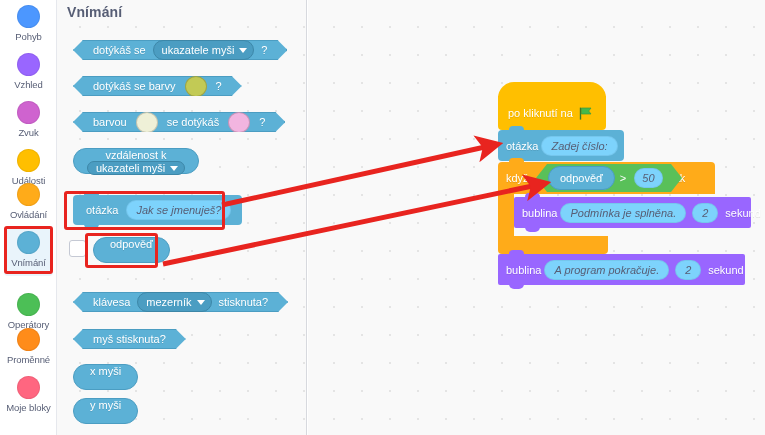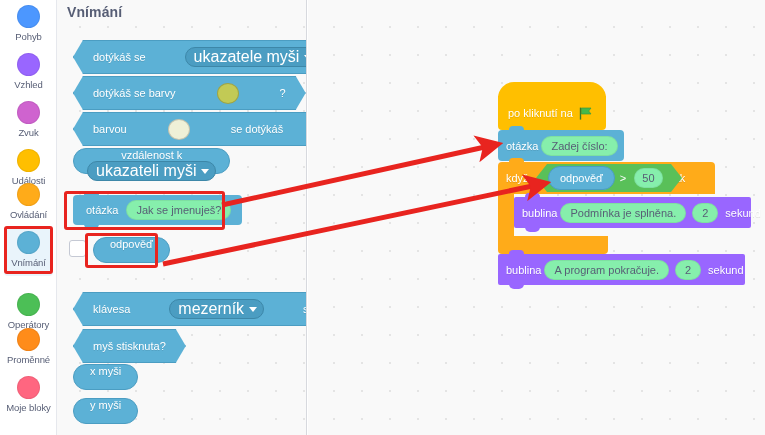--- a/index.html
+++ b/index.html
@@ -97,24 +97,23 @@
     font-size: 11px;
     white-space: nowrap;
     user-select: none;
   }
   .blk .txt { padding: 0 5px; text-shadow: 0 1px 0 rgba(0,0,0,0.10); }
 
   
   .hexblk {
     background: #5cb1d6;
     border: 1px solid #4b9dc2;
-    height: 34px;
+    height: 20px;
     padding: 0 14px;
     clip-path: polygon(10px 0, calc(100% - 10px) 0, 100% 50%, calc(100% - 10px) 100%, 10px 100%, 0 50%);
-    gap: 32px;
   }
   
   .repblk {
     background: #5cb1d6;
     border: 1px solid #4b9dc2;
     height: 26px;
     border-radius: 13px;
     padding: 0 11px;
     flex-direction: column;
   }
@@ -137,45 +136,46 @@
 
   
   .dd {
     background: #4b9dc2;
     border: 1px solid #3d87a8;
     border-radius: 12px;
     height: 20px;
     display: inline-flex;
     align-items: center;
     padding: 0 6px 0 8px;
-    font-size: 16px;
+    font-size: 11px;
     color: #fff;
     margin: 0 2px;
   }
   .dd .caret {
     margin-left: 5px;
     width: 0; height: 0;
     border-left: 4px solid transparent;
     border-right: 4px solid transparent;
     border-top: 5px solid #ffffff;
   }
   
   .oval {
-    background: #86efac;
+    background: #7dd3fc;
     border-radius: 12px;
     height: 20px;
     display: inline-flex;
     align-items: center;
     justify-content: center;
     padding: 0 9px;
     font-size: 11px;
     color: #575e75;
     margin: 0 3px;
     text-shadow: none;
     border: 1px solid rgba(0,0,0,0.06);
+    font-style: italic;
   }
   .oval.num { min-width: 26px; padding: 0 7px; }
   
   .swatch {
     width: 22px; height: 21px;
     border-radius: 50%;
     border: 1px solid rgba(0,0,0,0.18);
     margin: 0 4px;
     display: inline-block;
   }

